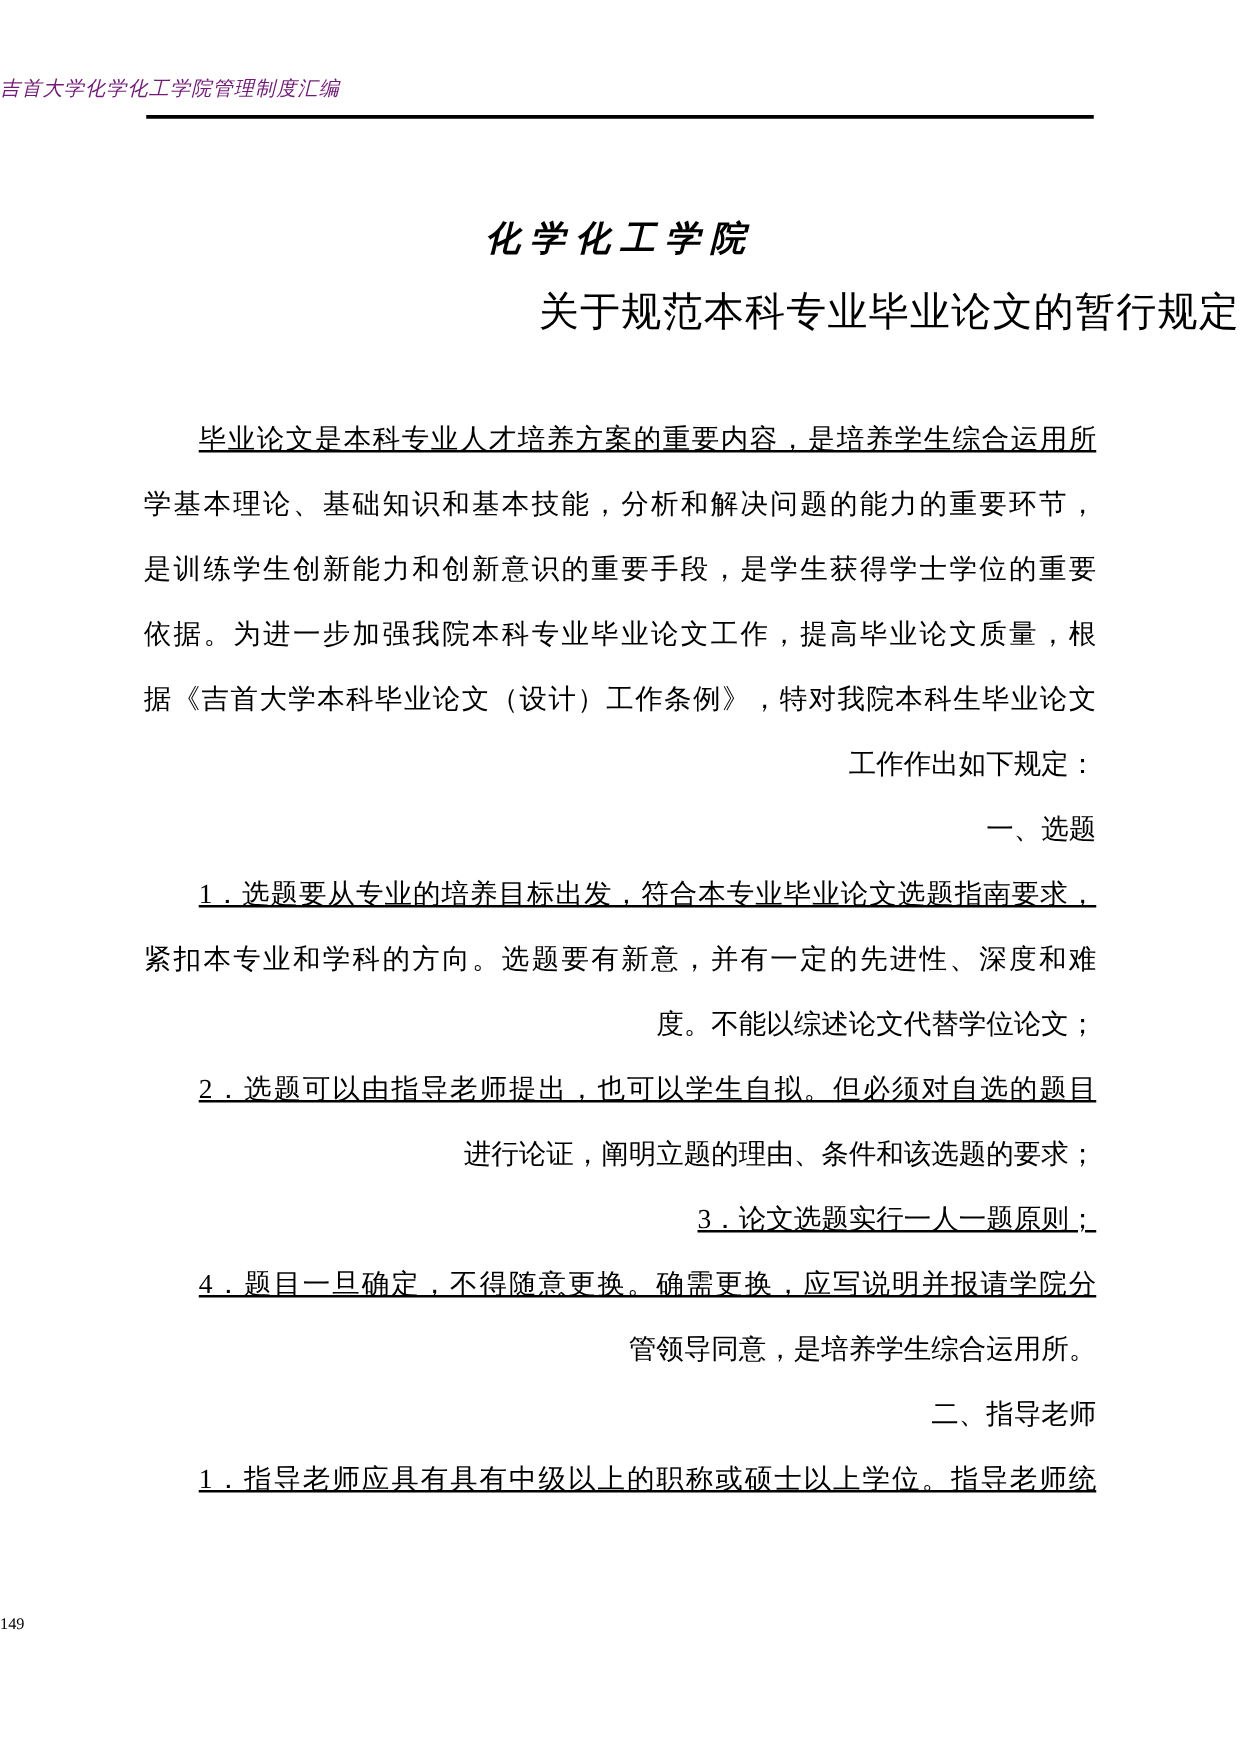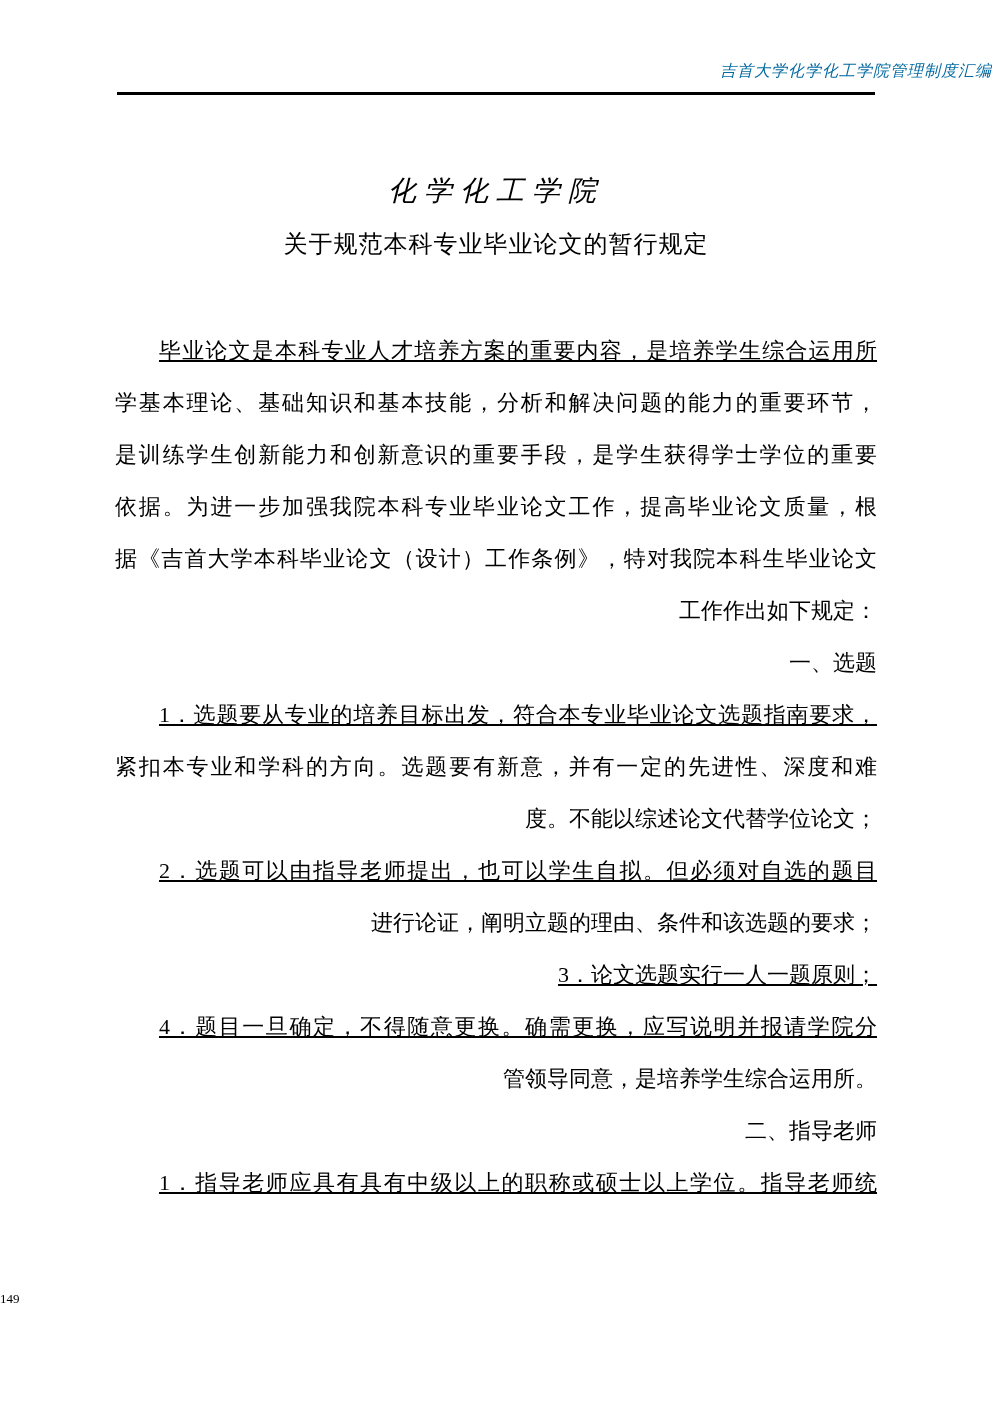--- a/index.html
+++ b/index.html
@@ -14,52 +14,52 @@
     background: #ffffff;
     color: #000000;
     font-family: "Liberation Serif", "DejaVu Serif", serif;
     overflow: hidden;
   }
   .header-text {
     position: absolute;
     top: 61px;
     left: 0;
     right: 0;
-    text-align: right;
+    text-align: left;
     font-style: italic;
     font-size: 16px;
     letter-spacing: 1px;
-    color: #0369a1;
+    color: #701a75;
   }
   .header-rule {
     position: absolute;
     top: 92px;
     left: 117px;
     width: 758px;
     height: 3px;
     background: #000000;
   }
   .title-institution {
     position: absolute;
     top: 172px;
     left: 0;
     right: 0;
     text-align: center;
     font-size: 28px;
-    font-weight: normal;
+    font-weight: bold;
     font-style: italic;
     letter-spacing: 8px;
   }
   .title-document {
     position: absolute;
     top: 228px;
     left: 0;
     right: 0;
-    text-align: center;
-    font-size: 24px;
+    text-align: right;
+    font-size: 32px;
     letter-spacing: 1px;
   }
   .body-lines {
     position: absolute;
     top: 325px;
     left: 115px;
     width: 762px;
     font-size: 22px;
   }
   .body-line {

